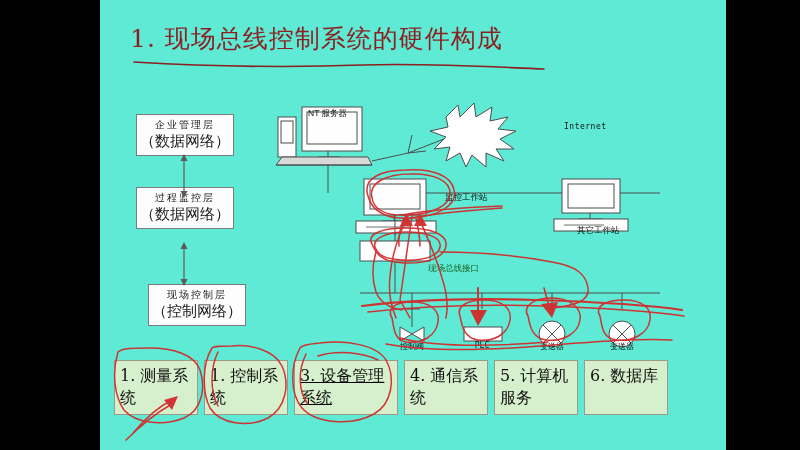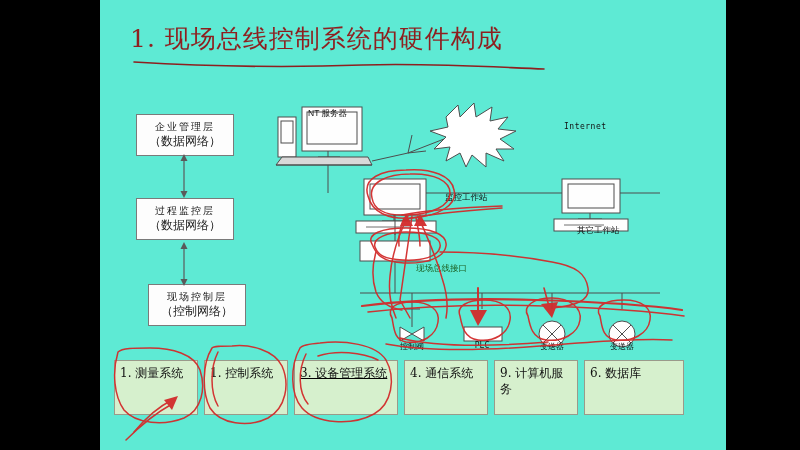--- a/index.html
+++ b/index.html
@@ -16,26 +16,26 @@
   #title .rule{position:absolute;left:2px;top:38px;width:420px;height:10px;}
 
   
   .abs{position:absolute;}
 
   
   .layer{position:absolute;width:96px;height:40px;border:1px solid #7a7a7a;
          background:#fdfdfd;display:flex;flex-direction:column;
          align-items:center;justify-content:center;line-height:1.25;}
   .layer .l1{font-size:10px;color:#1a1a1a;letter-spacing:2px;}
-  .layer .l2{font-size:12px;color:#1a1a1a;letter-spacing:0px;}
+  .layer .l2{font-size:15px;color:#1a1a1a;letter-spacing:0px;}
 
   
   .gbox{position:absolute;top:360px;height:55px;background:#d6f0cd;
         border:1px solid #9a9a8a;box-sizing:border-box;padding:4px 5px 0 5px;}
-  .gbox span{font-size:12px;color:#111;line-height:1.35;
+  .gbox span{font-size:16px;color:#111;line-height:1.35;
              font-family:"DejaVu Serif","Liberation Serif",serif;display:block;}
 
   
   .dlab{position:absolute;font-size:8.5px;color:#111;white-space:nowrap;}
   .dlab.mono{font-family:"DejaVu Sans Mono","Liberation Mono",monospace;
              font-size:8px;letter-spacing:.5px;}
 
   
   .dcap{position:absolute;font-size:8px;color:#111;white-space:nowrap;
         text-align:center;}
@@ -56,21 +56,21 @@
       <div class="t">1. 现场总线控制系统的硬件构成</div>
       <svg class="rule" width="420" height="10" viewBox="0 0 420 10">
         <path d="M2,2 C70,6 150,8 230,5 C300,3 360,7 412,9" fill="none" stroke="#8e1f1f" stroke-width="1.6" stroke-linecap="round"></path>
       </svg>
     </div>
 
     <div class="layer" style="left:36px;top:114px;">
       <div class="l1">企业管理层</div>
       <div class="l2">（数据网络）</div>
     </div>
-    <div class="layer" style="left:36px;top:198px;">
+    <div class="layer" style="left:36px;top:187px;">
       <div class="l1">过程监控层</div>
       <div class="l2">（数据网络）</div>
     </div>
     <div class="layer" style="left:48px;top:284px;">
       <div class="l1">现场控制层</div>
       <div class="l2">（控制网络）</div>
     </div>
 
     <svg class="abs" style="left:36px;top:150px;" width="100" height="140" viewBox="0 0 100 140">
       <g stroke="#5a5a5a" stroke-width="1.2" fill="none">
@@ -161,43 +161,43 @@
           <circle cx="362" cy="239" r="13" fill="#fefefe"></circle>
           <path d="M353,230 L371,248 M371,230 L353,248"></path>
         </g>
       </g>
     </svg>
 
     <div class="dlab" style="left:208px;top:108px;">NT 服务器</div>
     <div class="dlab mono" style="left:452px;top:122px;margin-left:12px;">Internet</div>
     <div class="dlab" style="left:345px;top:192px;">监控工作站</div>
     <div class="dlab" style="left:477px;top:225px;">其它工作站</div>
-    <div class="dlab" style="left:316px;top:263px;color:#1b5e20;">现场总线接口</div>
+    <div class="dlab" style="left:328px;top:263px;color:#1b5e20;">现场总线接口</div>
 
     <div class="dcap" style="left:288px;top:341px;width:48px;">控制阀</div>
     <div class="dcap" style="left:358px;top:341px;width:48px;font-family:'DejaVu Sans Mono',monospace;">PLC</div>
     <div class="dcap" style="left:428px;top:341px;width:48px;">变送器</div>
     <div class="dcap" style="left:498px;top:341px;width:48px;">变送器</div>
 
     <div class="gbox" style="left:14px;width:84px;">
       <span>1. 测量系统</span>
     </div>
     <div class="gbox" style="left:104px;width:84px;">
       <span>1. 控制系统</span>
     </div>
     <div class="gbox" style="left:194px;width:104px;text-decoration:underline;">
       <span>3. 设备管理系统</span>
     </div>
     <div class="gbox" style="left:304px;width:84px;">
       <span>4. 通信系统</span>
     </div>
     <div class="gbox" style="left:394px;width:84px;">
-      <span>9. 计算机服务</span>
-    </div>
-    <div class="gbox" style="left:484px;width:100px;">
+      <span>5. 计算机服务</span>
+    </div>
+    <div class="gbox" style="left:484px;width:84px;">
       <span>6. 数据库</span>
     </div>
 
     <svg class="abs" style="left:0;top:0;" width="600" height="450" viewBox="0 0 600 450">
       <g fill="none" stroke="#d22b2b" stroke-width="1.5" stroke-linecap="round" stroke-linejoin="round" opacity=".95">
 
         <path d="M268,196 C262,178 282,170 306,170 C332,168 352,176 354,190
                  C358,204 340,216 312,218 C288,220 272,212 268,196 Z"></path>
 
         <path d="M272,198 C268,182 288,174 310,174 C334,173 350,181 350,193

